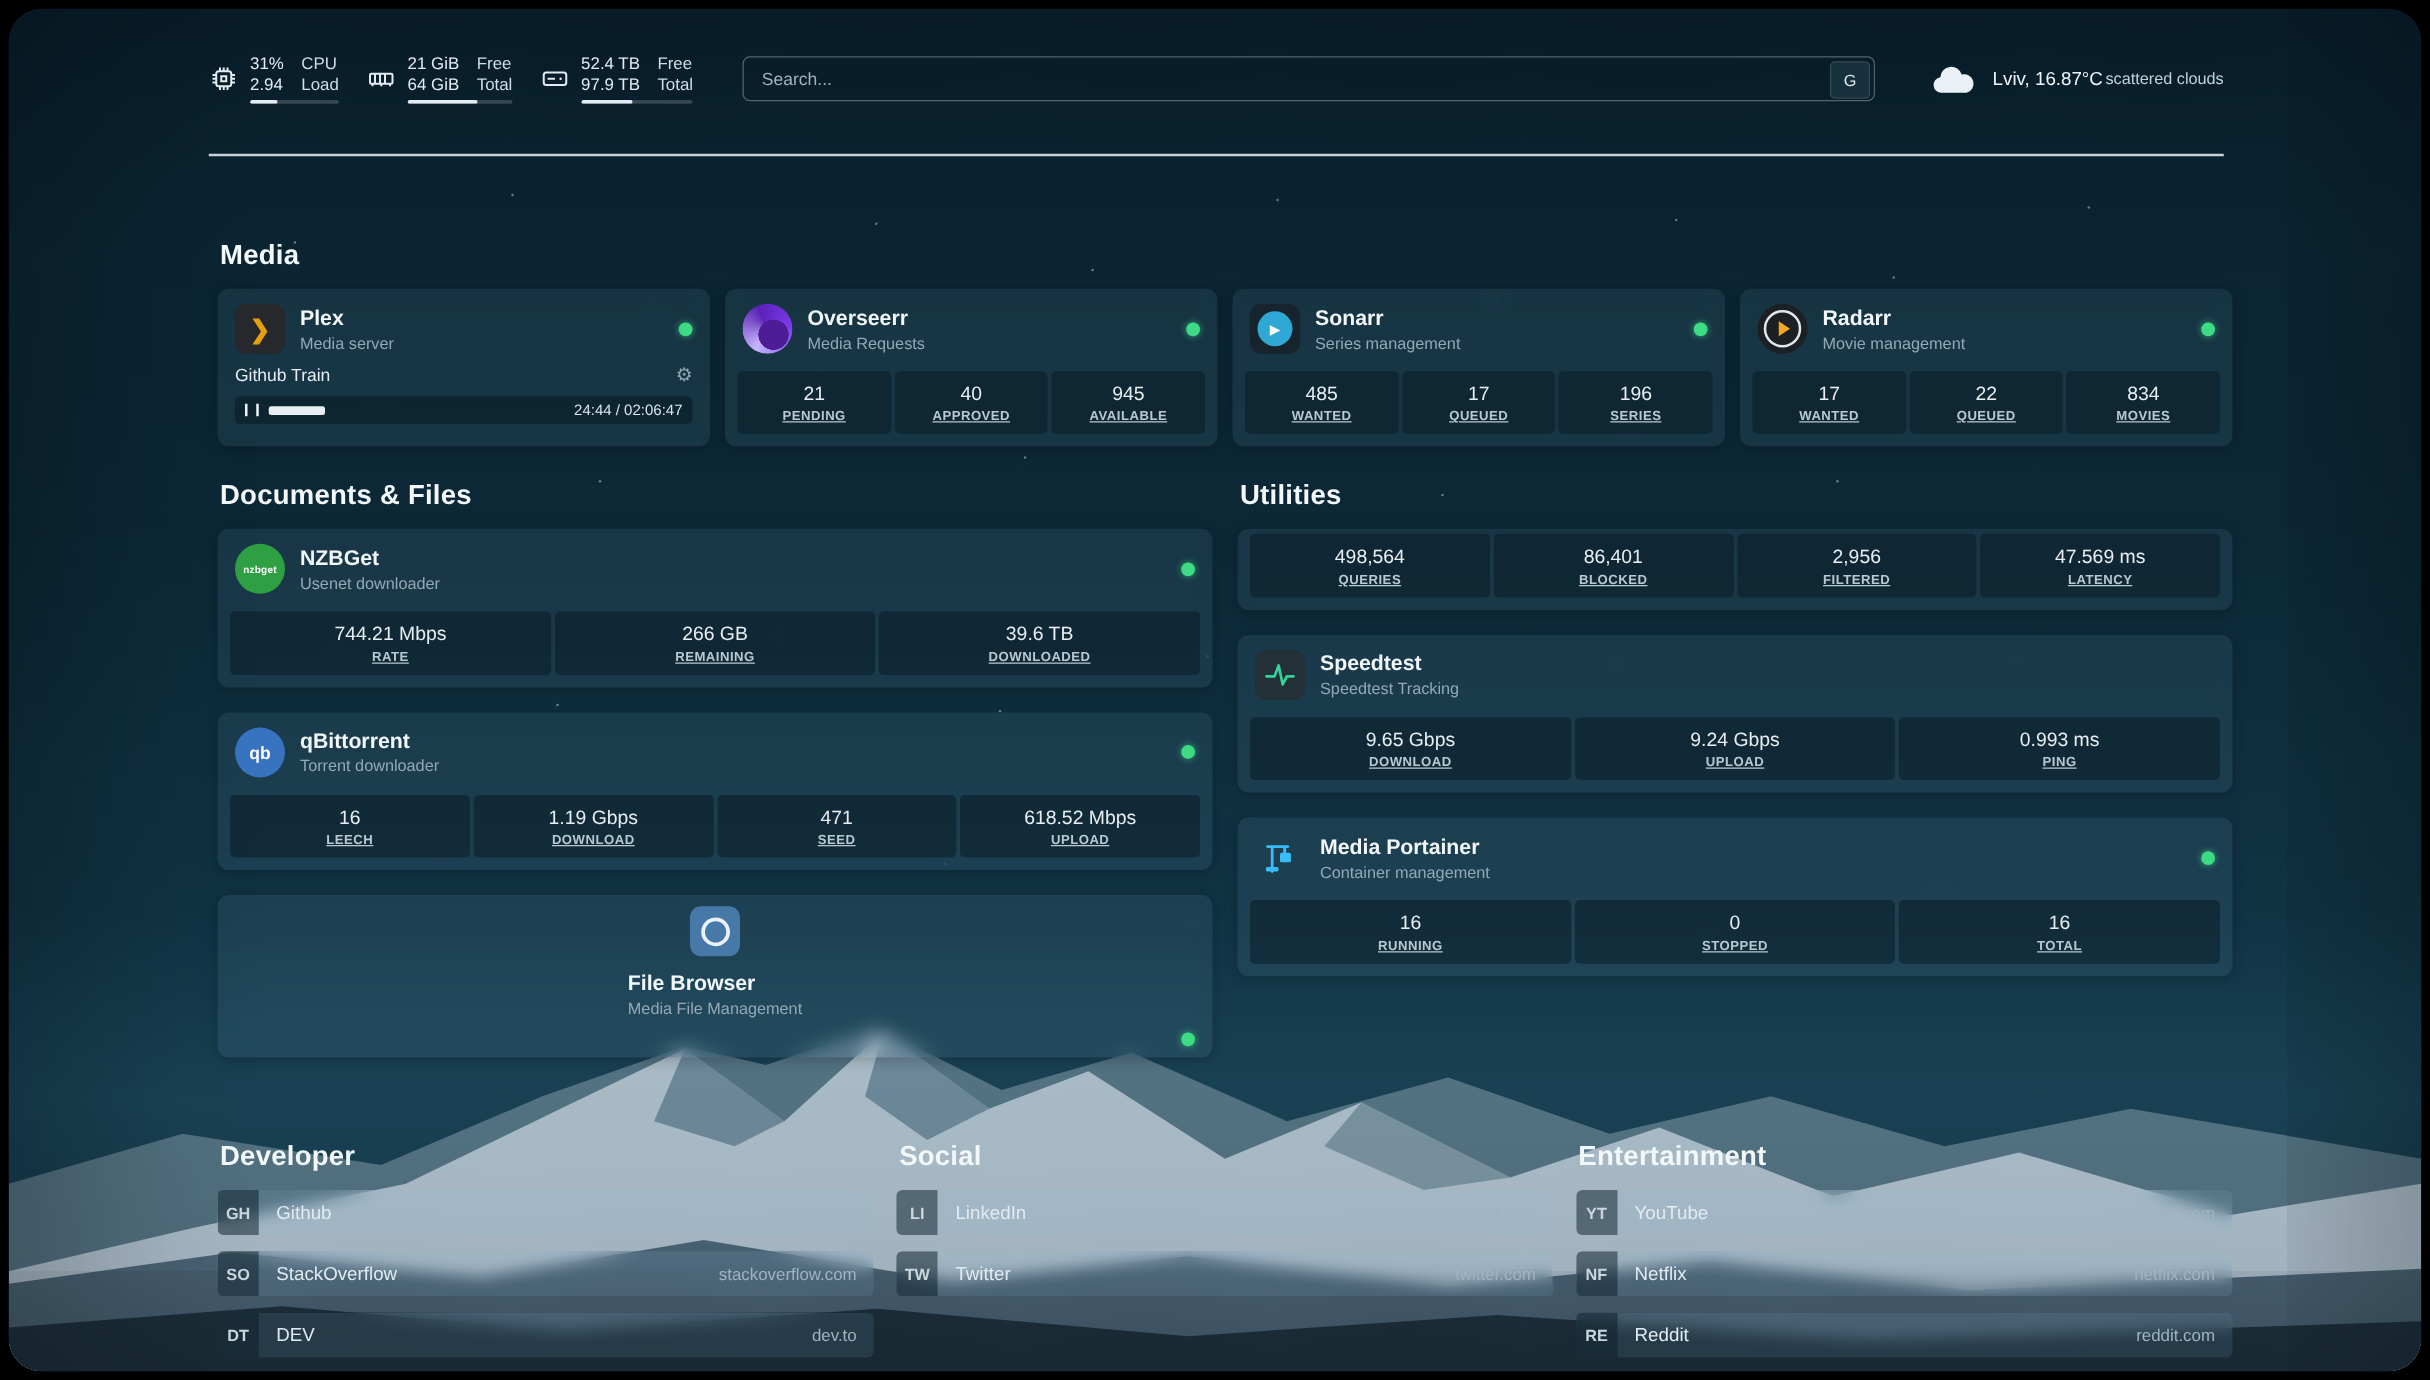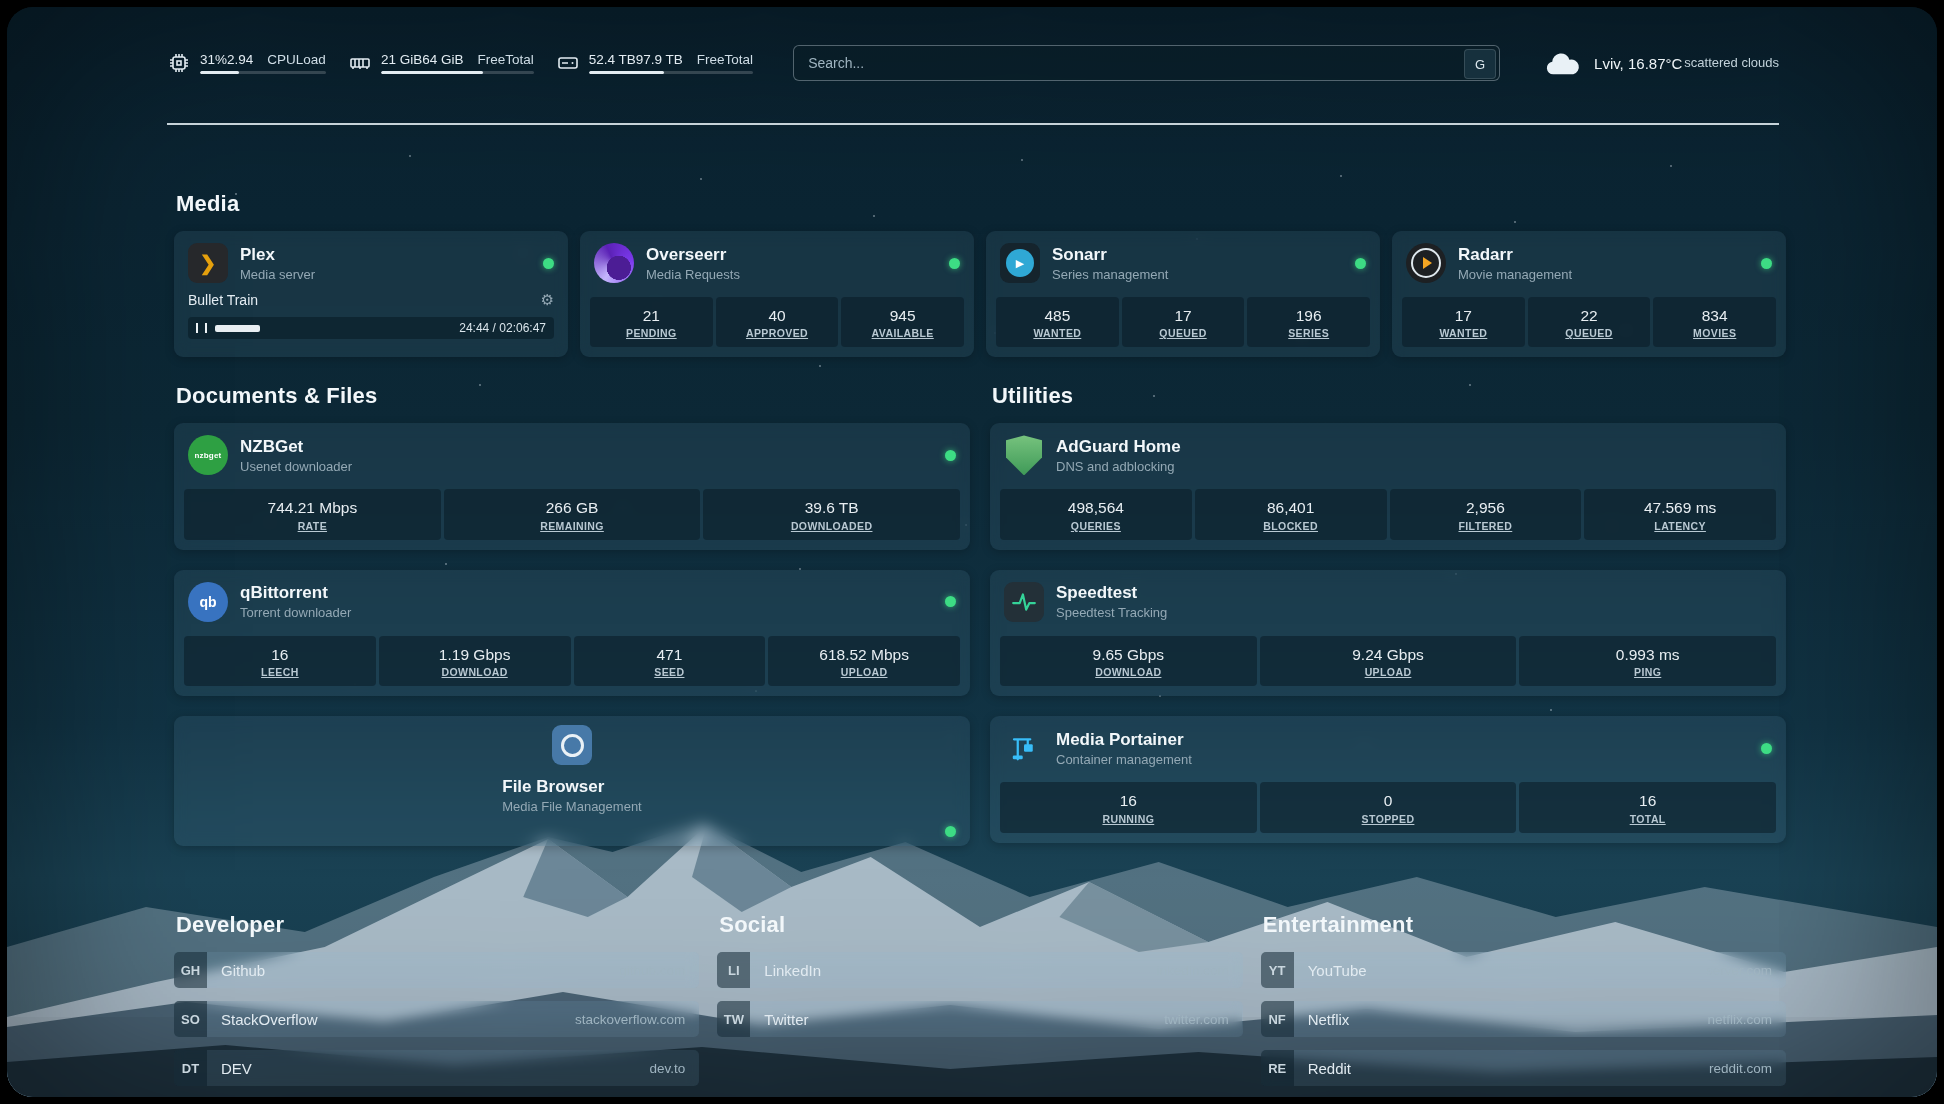--- a/index.html
+++ b/index.html
@@ -18,21 +18,21 @@
   .mountains{position:absolute;bottom:0;left:0;width:100%;height:320px;pointer-events:none;}
   .vignette{position:absolute;inset:0;box-shadow:inset 0 0 190px rgba(0,0,0,.55);pointer-events:none;border-radius:26px;}
 
   
   .topbar{position:absolute;left:160px;right:158px;top:28px;height:56px;display:flex;align-items:center;z-index:5;}
   .resources{display:flex;gap:22px;align-items:center;}
   .res{display:flex;gap:9px;align-items:center;color:#e3ecf2;}
   .res svg{flex:none;}
   .res-body{display:flex;flex-direction:column;gap:3px;}
   .res-text{display:flex;gap:14px;font-size:13.5px;line-height:1.25;}
-  .res-col{display:flex;flex-direction:row;text-align:left;}
+  .res-col{display:flex;flex-direction:column;text-align:left;}
   .res-col.dim{color:#cfdde6;}
   .res-bar{height:3px;border-radius:2px;background:rgba(255,255,255,.18);overflow:hidden;width:100%;}
   .res-fill{height:100%;background:#e3ecf2;border-radius:2px;}
   .search{flex:1;margin:0 42px 0 40px;max-width:1000px;position:relative;}
   .search input{width:100%;box-sizing:border-box;height:36px;border-radius:6px;border:1px solid rgba(203,218,226,.38);
     background:rgba(10,29,39,.55);color:#e8eef2;font-size:14px;padding:0 48px 0 14px;outline:none;font-family:inherit;}
   .search input::placeholder{color:#9fb4c0;}
   .search-btn{position:absolute;right:4px;top:4px;width:30px;height:28px;border-radius:4px;background:#16303d;
     border:1px solid rgba(255,255,255,.14);color:#dde8ee;font-size:13px;display:flex;align-items:center;justify-content:center;cursor:pointer;}
   .weather{margin-left:auto;display:flex;gap:12px;align-items:center;color:#eef4f7;}
@@ -223,21 +223,21 @@
             <div class="svc-icon i-plex">
                 <span>❯</span>
               </div>
             <div class="svc-meta">
               <span class="svc-name">Plex</span>
               <span class="svc-sub">Media server</span>
             </div>
             <span class="dot"></span>
           </div>
           <div class="now-row">
-            <span class="now-title">Bullet Train</span>
+            <span class="now-title">Github Train</span>
             <span class="gear">⚙</span>
           </div>
           <div class="play-row">
             <span class="pause"></span>
             <div class="ptrack">
               <div class="pfill" style="width: 19%;"></div>
             </div>
             <span class="ptime">24:44 / 02:06:47</span>
           </div>
         </div>
@@ -402,30 +402,20 @@
               </div>
             </div>
           </div>
         </div>
 
         <div>
           <h2>Utilities</h2>
           <div class="colstack">
 
             <div class="card">
-              <div class="card-head">
-                <div class="svc-icon">
-                    <div class="i-adg"></div>
-                    <div class="check"></div>
-                  </div>
-                <div class="svc-meta">
-                  <span class="svc-name">AdGuard Home</span>
-                  <span class="svc-sub">DNS and adblocking</span>
-                </div>
-              </div>
               <div class="stats">
                 <div class="stat">
                   <div class="stat-v">498,564</div>
                   <div class="stat-l">QUERIES</div>
                 </div>
                 <div class="stat">
                   <div class="stat-v">86,401</div>
                   <div class="stat-l">BLOCKED</div>
                 </div>
                 <div class="stat">

